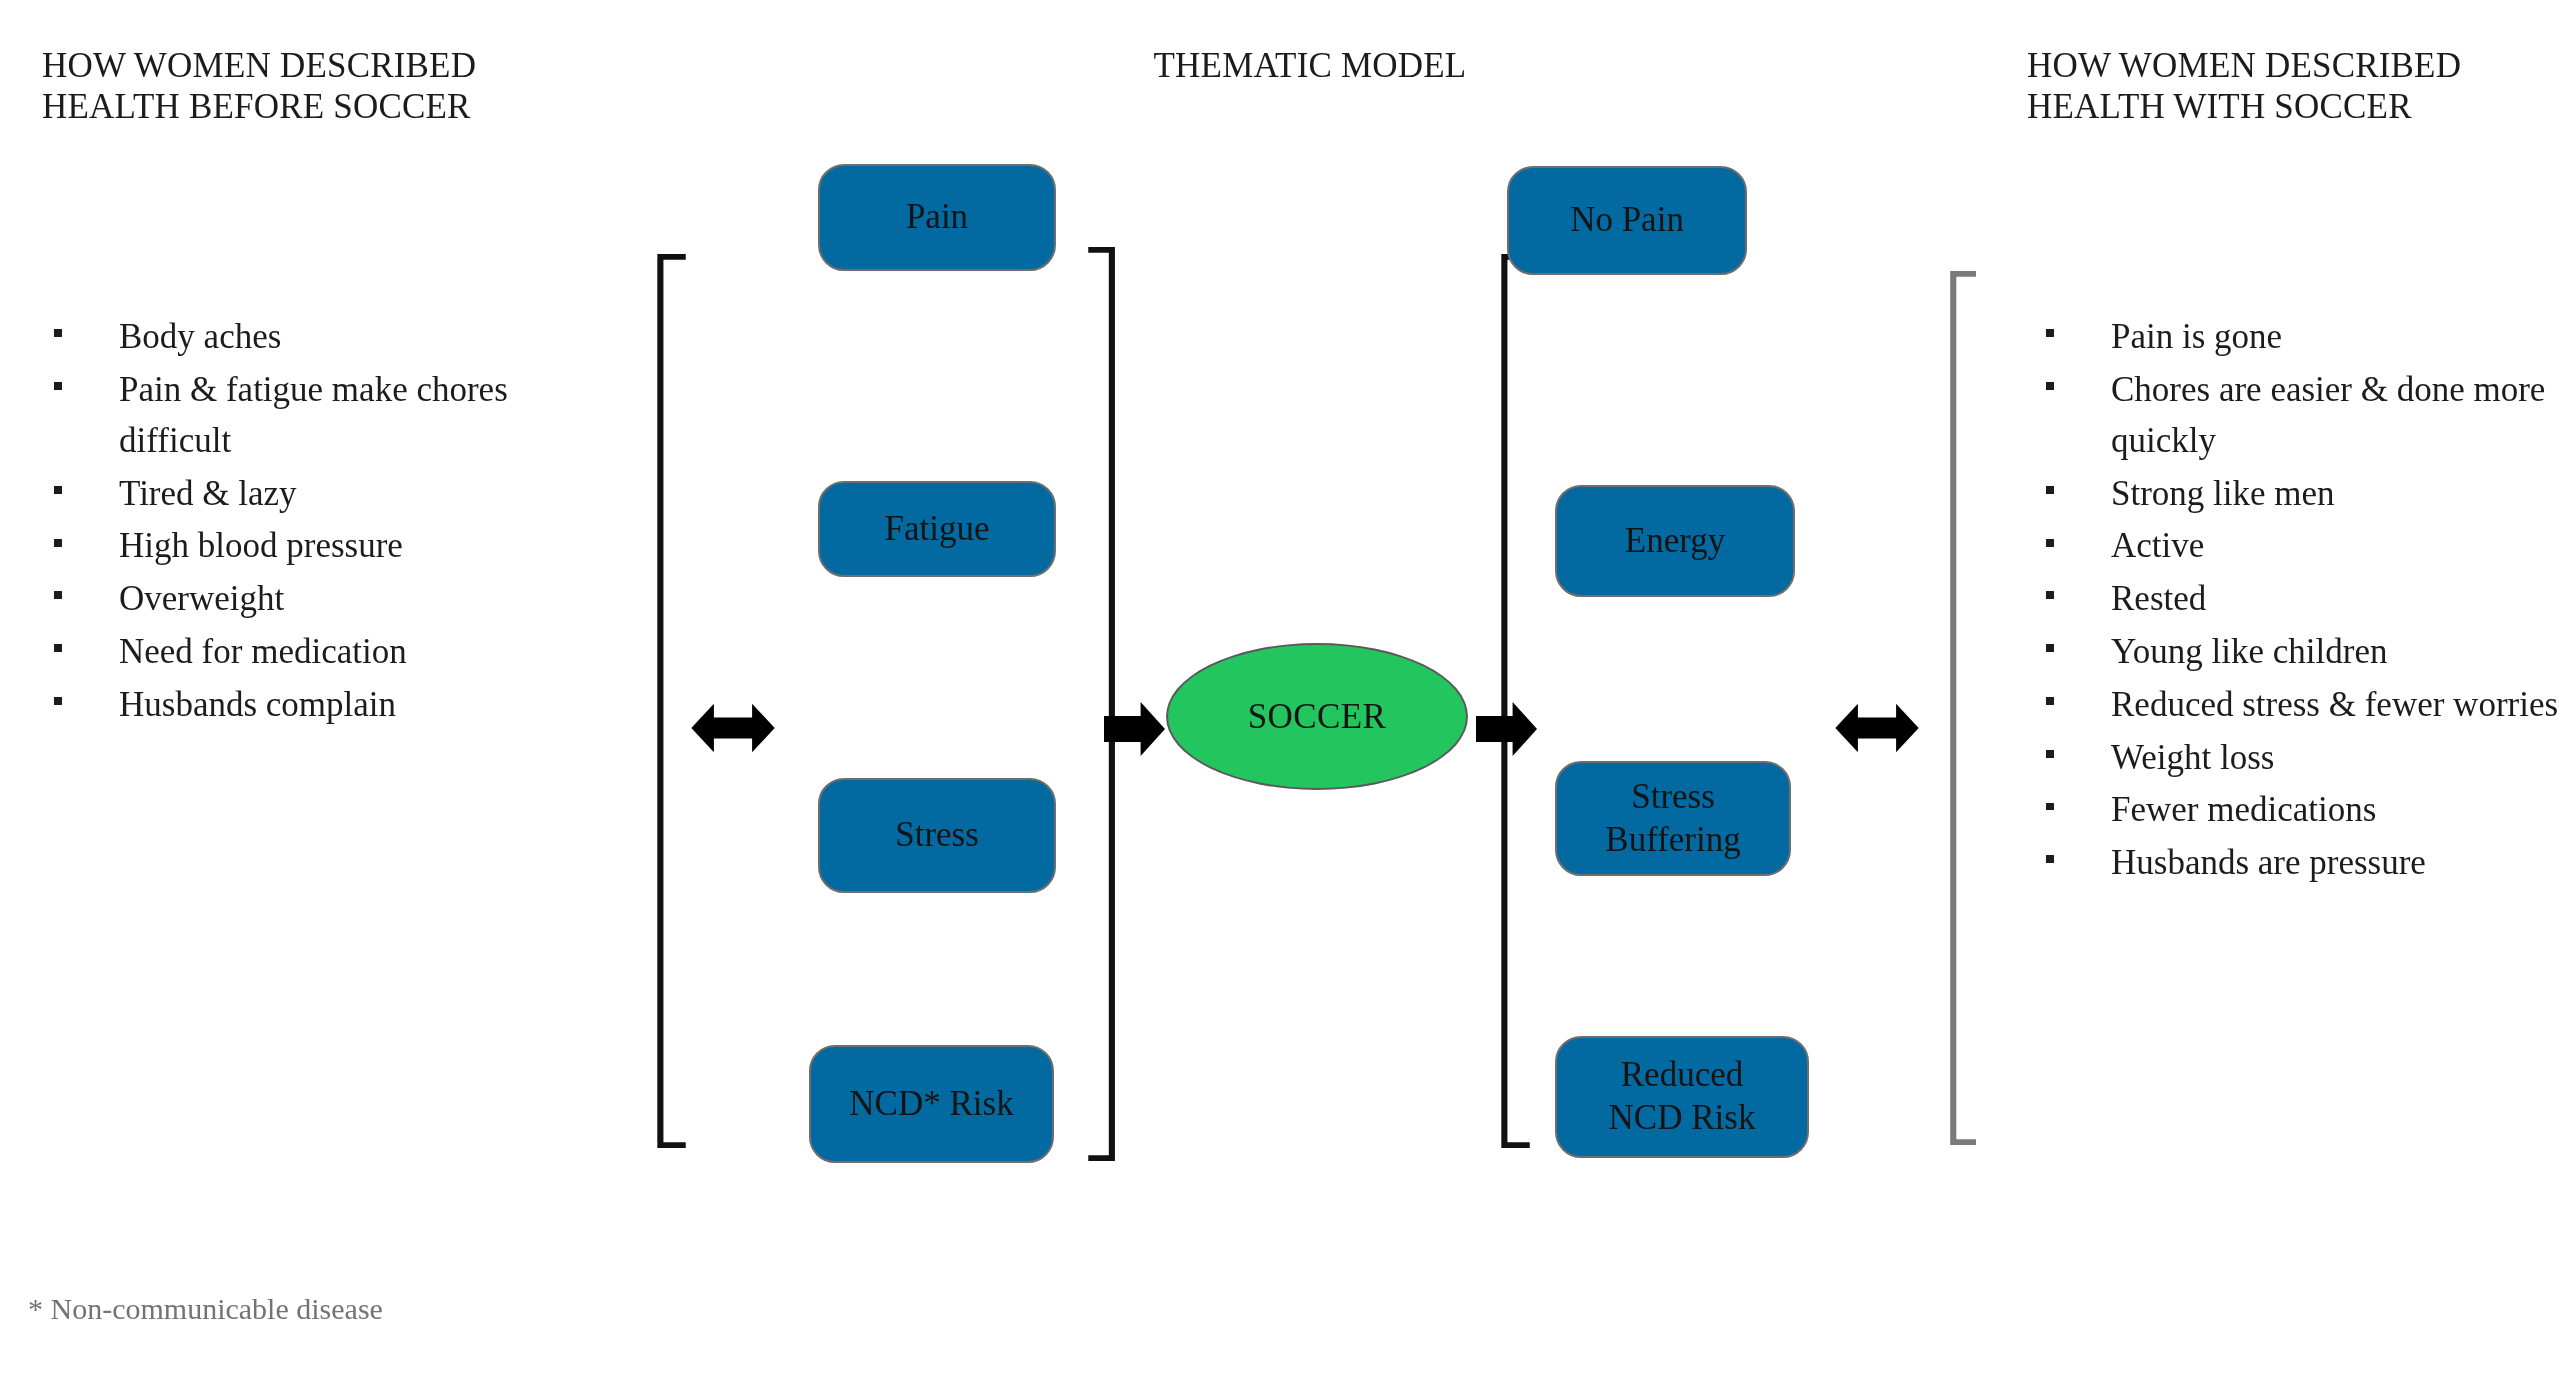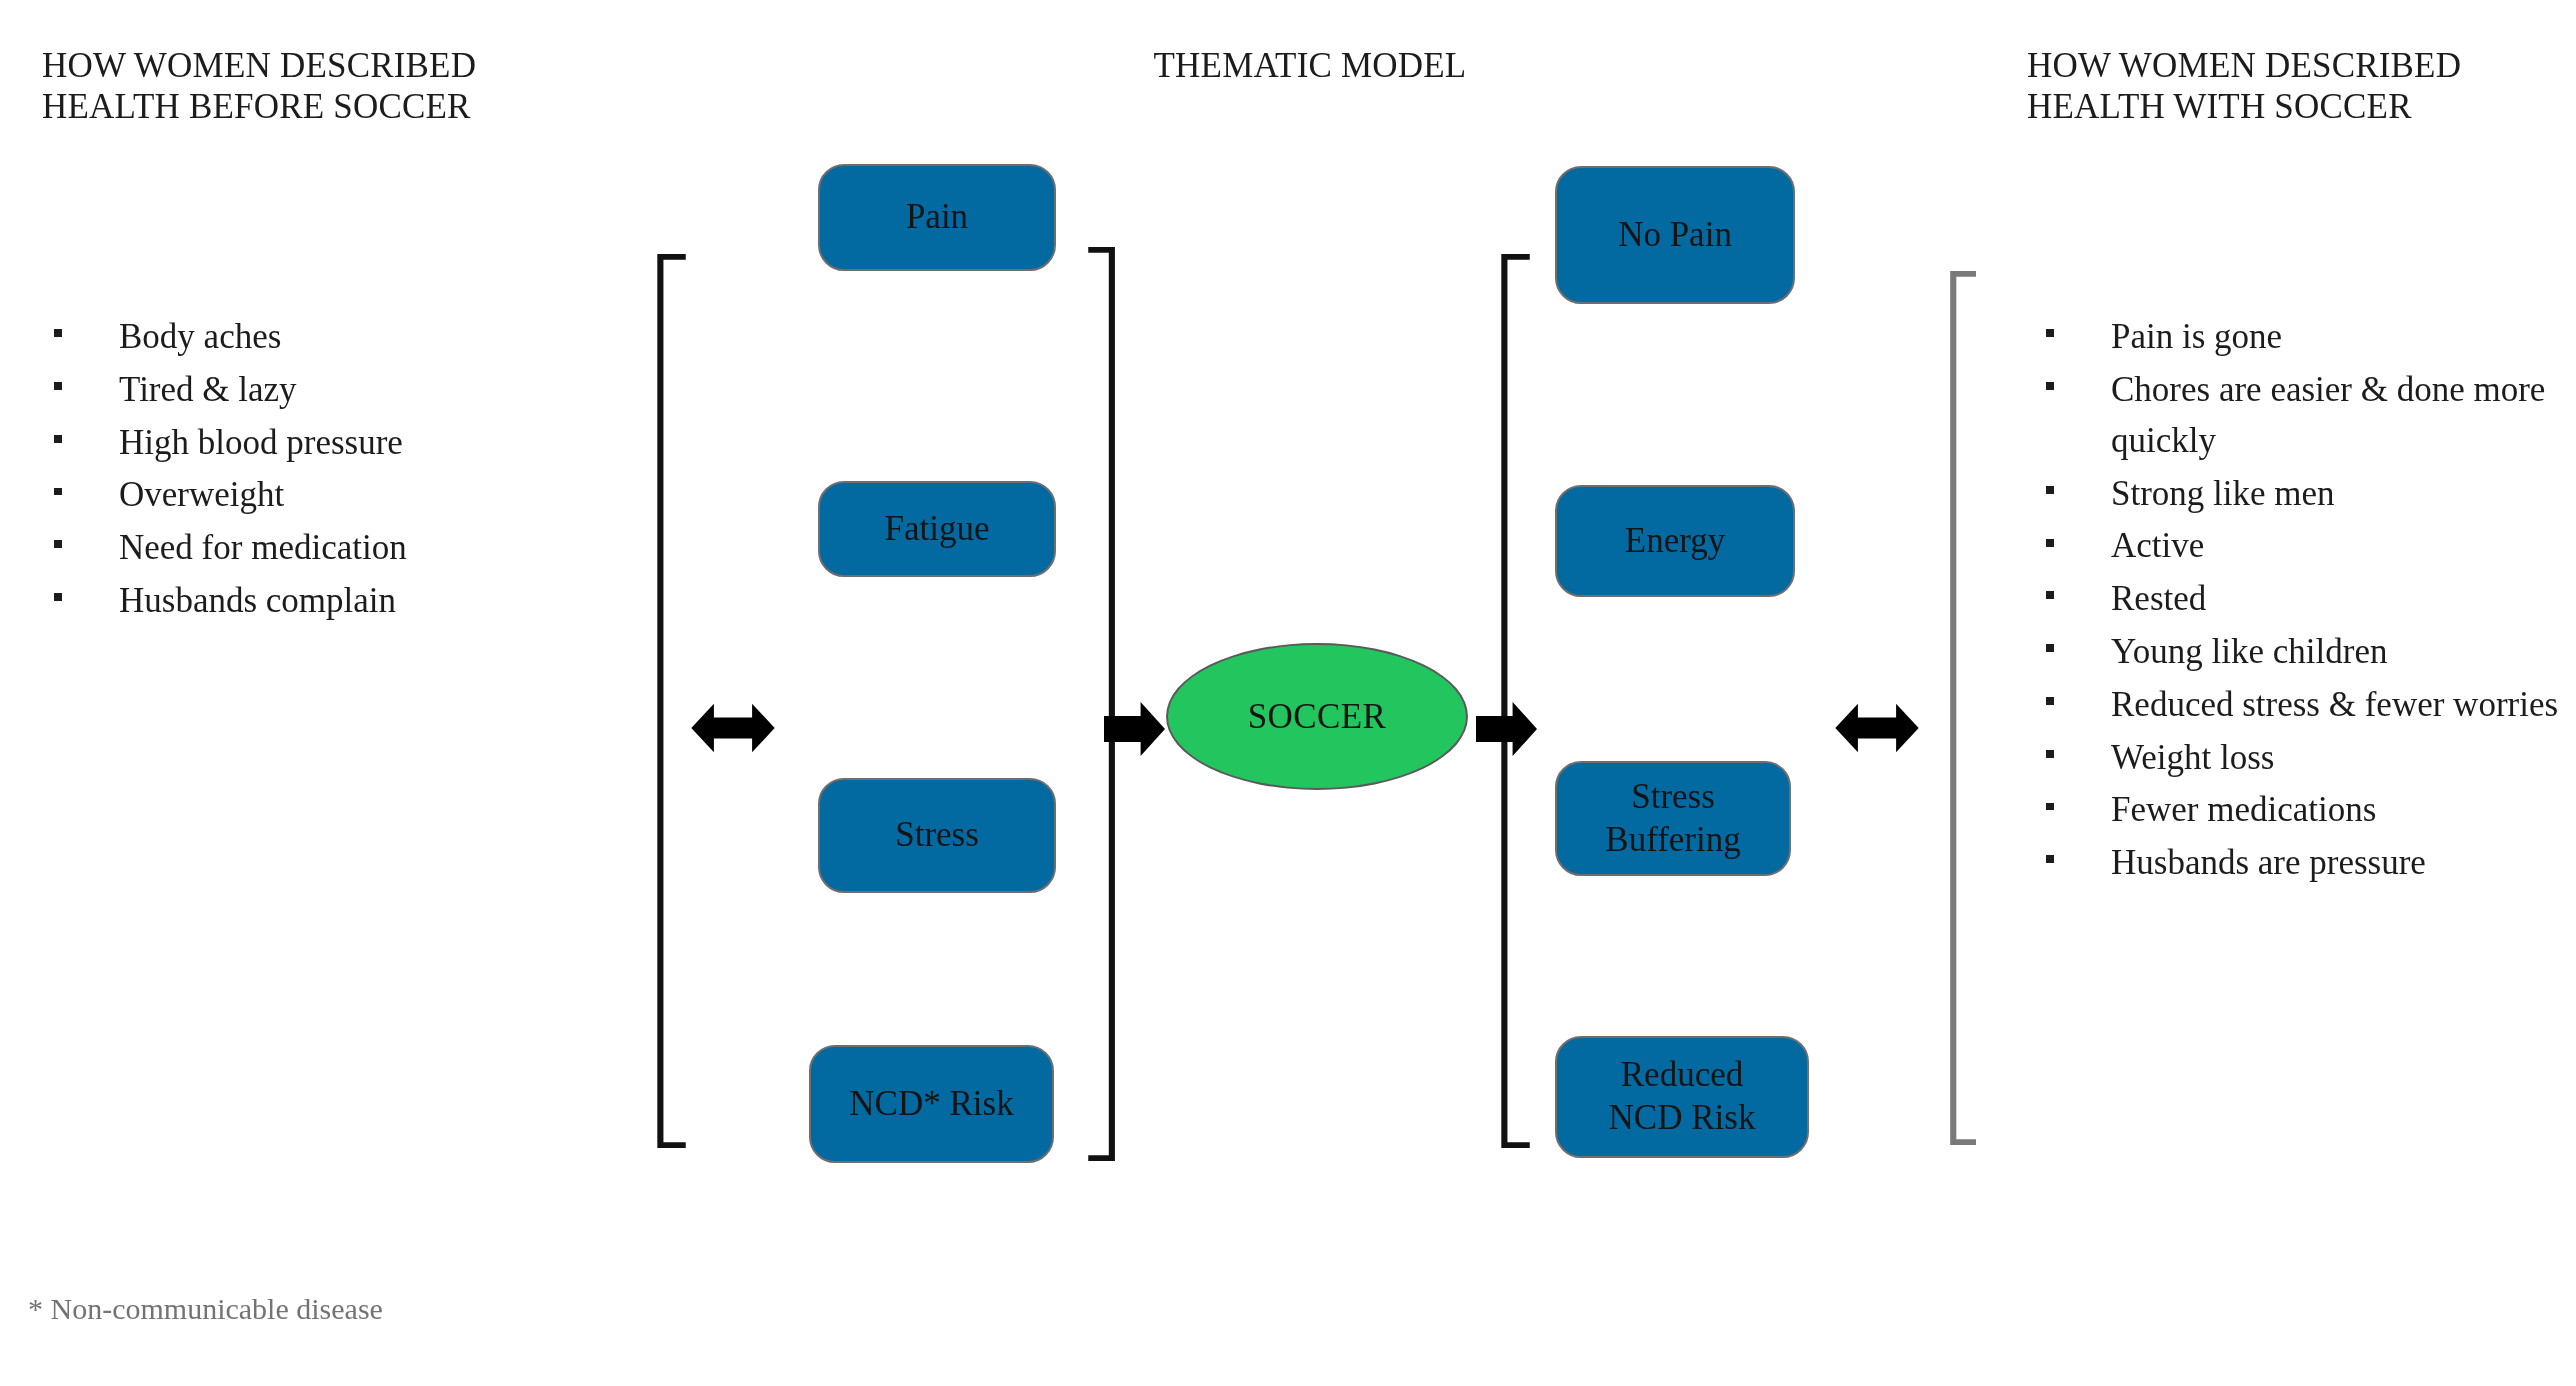--- a/index.html
+++ b/index.html
@@ -75,21 +75,21 @@
     white-space: pre-line;
   }
 
   
   #box-pain     { left: 818px; top: 164px;  width: 238px; height: 107px; }
   #box-fatigue  { left: 818px; top: 481px;  width: 238px; height: 96px; }
   #box-stress   { left: 818px; top: 778px;  width: 238px; height: 115px; }
   #box-ncd      { left: 809px; top: 1045px; width: 245px; height: 118px; }
 
   
-  #box-nopain   { left: 1555px; top: 166px;  width: 240px; height: 138px; }
+  #box-nopain   { left: 1507px; top: 166px;  width: 240px; height: 109px; }
   #box-energy   { left: 1555px; top: 485px;  width: 240px; height: 112px; }
   #box-buffer   { left: 1555px; top: 761px;  width: 236px; height: 115px; }
   #box-rncd     { left: 1555px; top: 1036px; width: 254px; height: 122px; }
 
   
   #soccer-oval {
     position: absolute;
     left: 1166px;
     top: 643px;
     width: 302px;
@@ -146,20 +146,21 @@
   <div class="col-heading" id="heading-right">HOW WOMEN DESCRIBED
 HEALTH WITH SOCCER</div>
 
   <ul class="bullet-list" id="list-left">
     <li>
       <span class="bullet-dot"></span>
       <span>Body aches</span>
     </li>
     <li>
       <span class="bullet-dot"></span>
+      <span>Pain &amp; fatigue make chores difficult</span>
     </li>
     <li>
       <span class="bullet-dot"></span>
       <span>Tired &amp; lazy</span>
     </li>
     <li>
       <span class="bullet-dot"></span>
       <span>High blood pressure</span>
     </li>
     <li>

